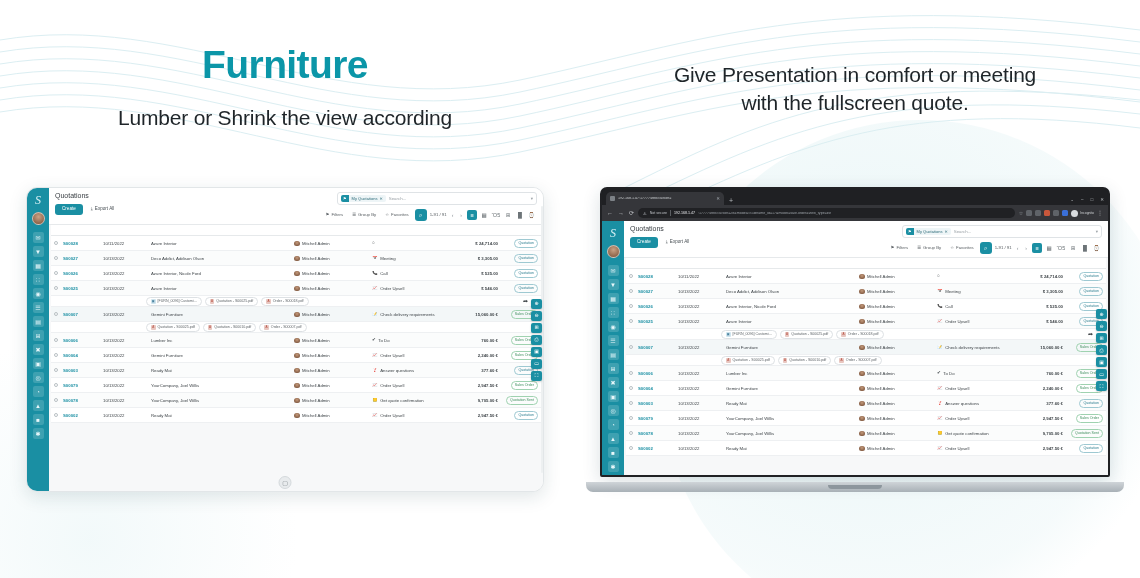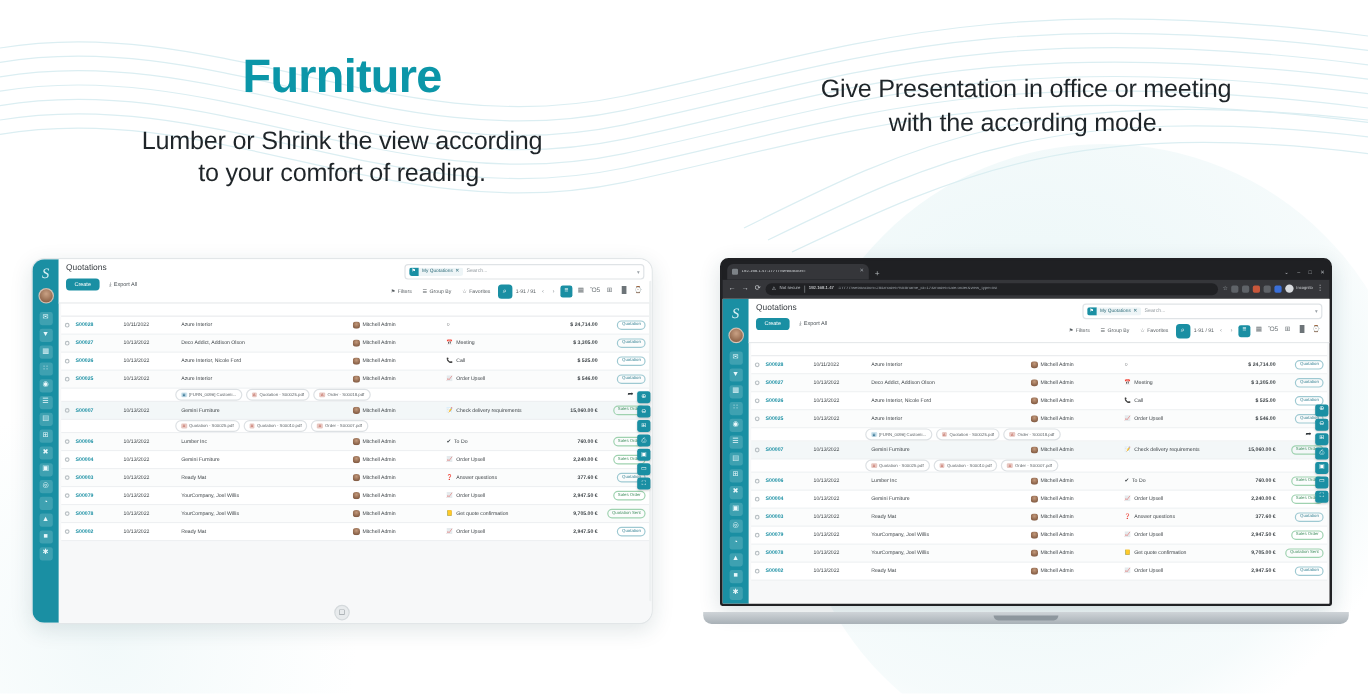--- a/index.html
+++ b/index.html
@@ -292,27 +292,26 @@
   </g>
 </svg>
 <div class="bg-blob"></div>
 <div class="bg-blob2"></div>
 
 <div class="headings">
   <div class="col">
     <div class="title">Furniture</div>
     <div class="subtitle">
       <div>Lumber or Shrink the view according</div>
-      <div>to your comfort of reading.</div>
     </div>
   </div>
   <div class="col">
     <div class="subtitle">
-      <div>Give Presentation in office or meeting</div>
-      <div>with the according mode.</div>
+      <div>Give Presentation in comfort or meeting</div>
+      <div>with the fullscreen quote.</div>
     </div>
   </div>
 </div>
 
 <div class="devices">
 
   <div class="dev-col">
     <div class="tablet">
       <div class="app-sidebar">
         <div class="side-logo">S</div>

